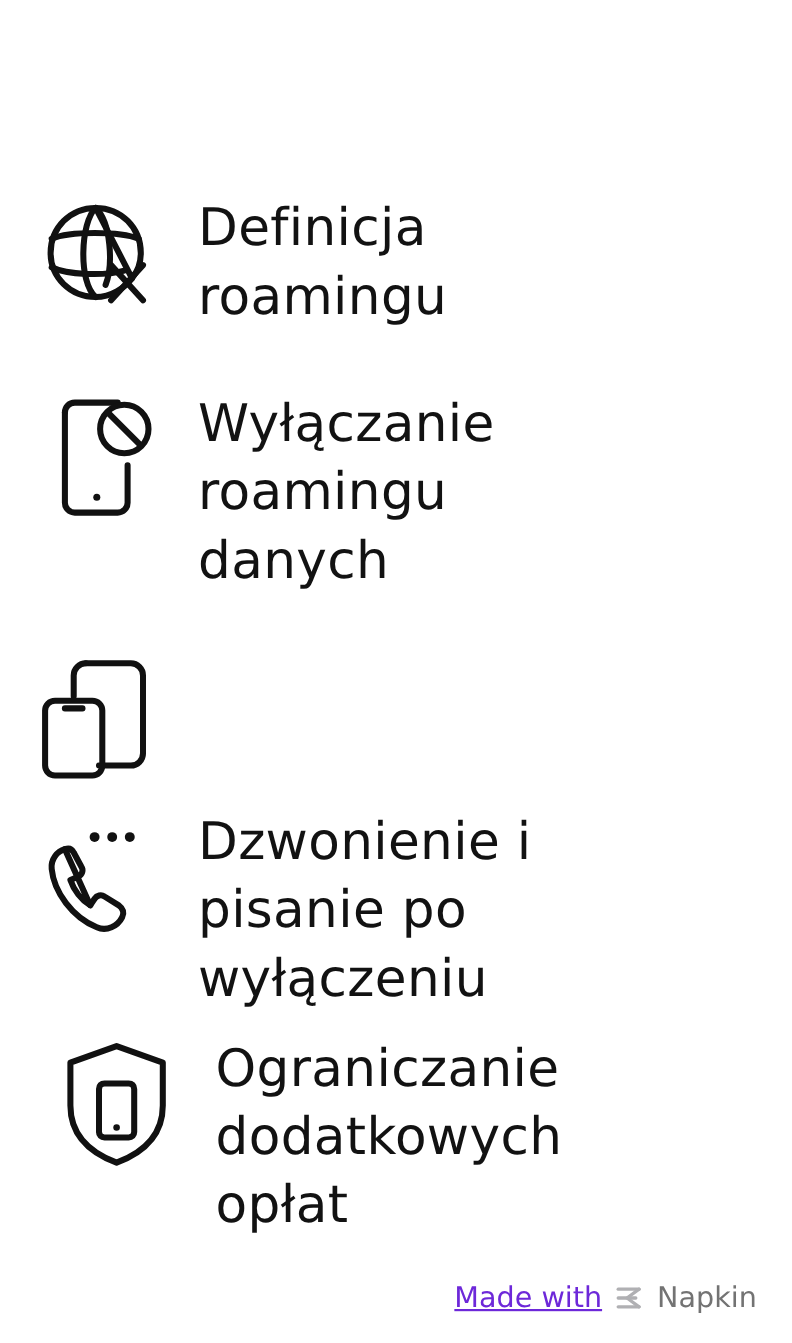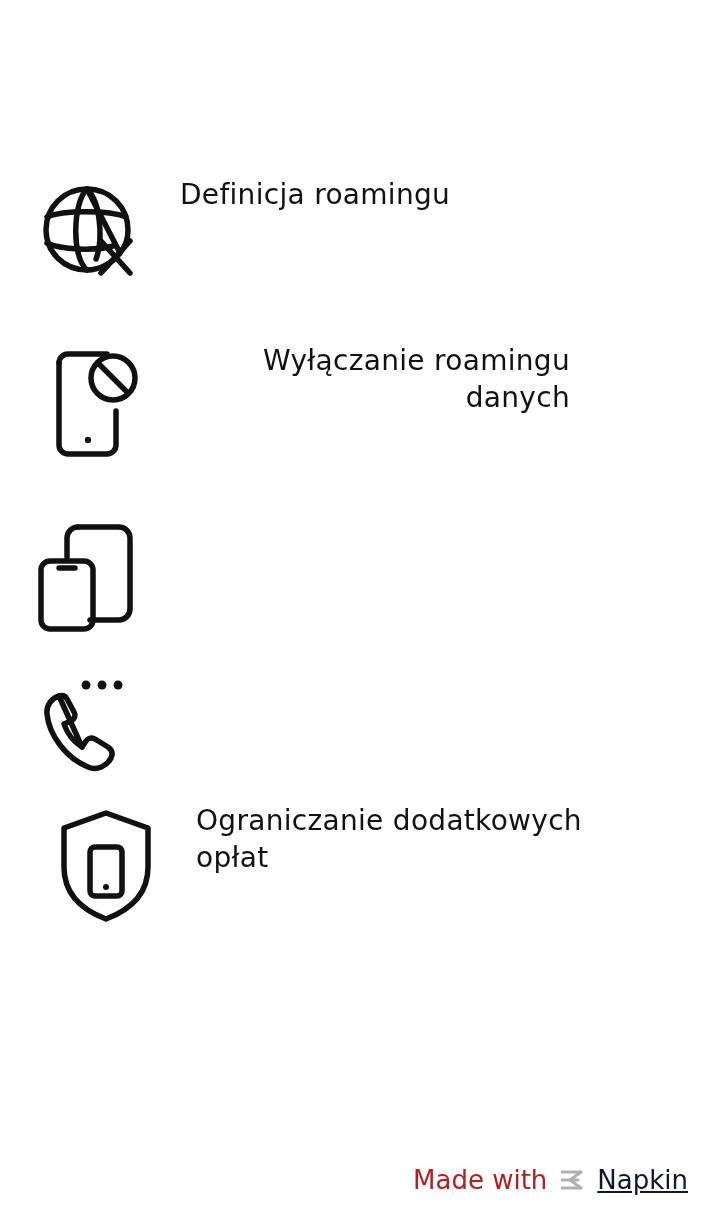--- a/index.html
+++ b/index.html
@@ -37,52 +37,52 @@
     display: flex;
     justify-content: center;
     align-items: flex-start;
     padding-top: 4px;
   }
   .icon-cell svg {
     display: block;
   }
   .label {
     font-family: "DejaVu Sans", sans-serif;
-    font-size: 28px;
+    font-size: 47px;
     line-height: 1.32;
     letter-spacing: 0.3px;
     color: #121212;
     font-weight: 400;
     max-width: 390px;
     padding-top: 2px;
   }
   
   .item-0 { margin-bottom: 52px; }
-  .item-1 { margin-bottom: 48px; text-align: right; }
+  .item-1 { margin-bottom: 48px; }
   .item-2 { margin-bottom: 18px; }
   .item-3 { margin-bottom: 18px; }
   .item-4 { margin-bottom: 0; margin-left: 16px; }
 
   .footer {
     position: absolute;
     right: 32px;
     bottom: 26px;
     display: flex;
     align-items: center;
     gap: 10px;
     color: #b9b9bb;
     font-size: 26px;
     font-family: "DejaVu Sans", sans-serif;
   }
   .footer .made {
-    color: #b91c1c;
+    color: #6d28d9;
+    text-decoration: underline;
   }
   .footer .brand {
-    color: #0f172a;
-    text-decoration: underline;
+    color: #737373;
   }
   .footer .logo {
     display: inline-block;
     line-height: 0;
   }
 </style>
 </head>
 <body>
 
 <div class="board">
@@ -132,20 +132,21 @@
     <div class="item item-3">
       <div class="icon-cell">
         <svg width="112" height="122" viewBox="0 0 112 122" fill="none" stroke="#111111" stroke-width="5.5" stroke-linecap="round" stroke-linejoin="round">
           <path d="M25 35 C18 37 12 44 13 53 C15 74 32 97 54 106 C63 110 73 105 77 97 C79 93 78 89 74 86 L61 78 C58 76 54 77 52 80 L48 86"></path>
           <path d="M48 86 C40 81 33 72 30 63 L37 60 C41 58 42 54 40 51 L33 38 C31 34 28 34 25 35 Z"></path>
           <circle cx="52" cy="24" r="4.5" fill="#111111" stroke="none"></circle>
           <circle cx="68" cy="24" r="4.5" fill="#111111" stroke="none"></circle>
           <circle cx="84" cy="24" r="4.5" fill="#111111" stroke="none"></circle>
         </svg>
       </div>
+      <div class="label">Dzwonienie i pisanie po wyłączeniu</div>
     </div>
 
     <div class="item item-4">
       <div class="icon-cell">
         <svg width="112" height="122" viewBox="0 0 112 122" fill="none" stroke="#111111" stroke-width="5.5" stroke-linecap="round" stroke-linejoin="round">
           <path d="M56 8 L98 23 L98 62 C98 89 80 105 56 114 C32 105 14 89 14 62 L14 23 Z"></path>
           <path d="M45 42 L67 42 C70 42 72 44 72 47 L72 86 C72 89 70 91 67 91 L45 91 C42 91 40 89 40 86 L40 47 C40 44 42 42 45 42 Z"></path>
           <circle cx="56" cy="82" r="3" fill="#111111" stroke="none"></circle>
         </svg>
       </div>

